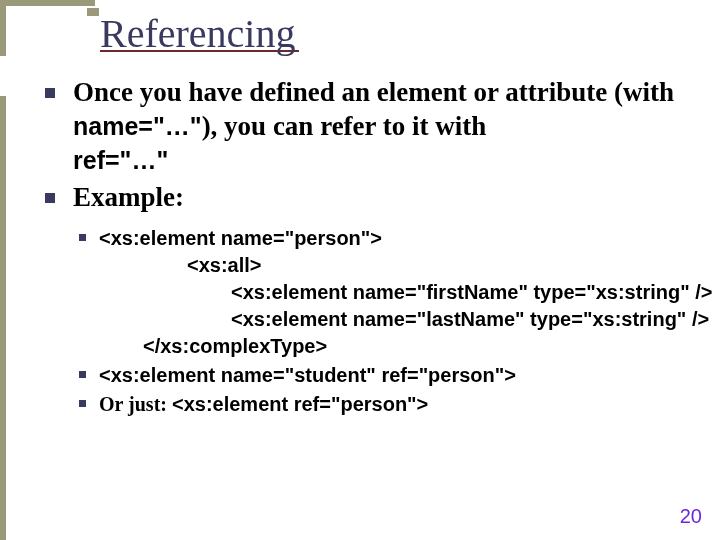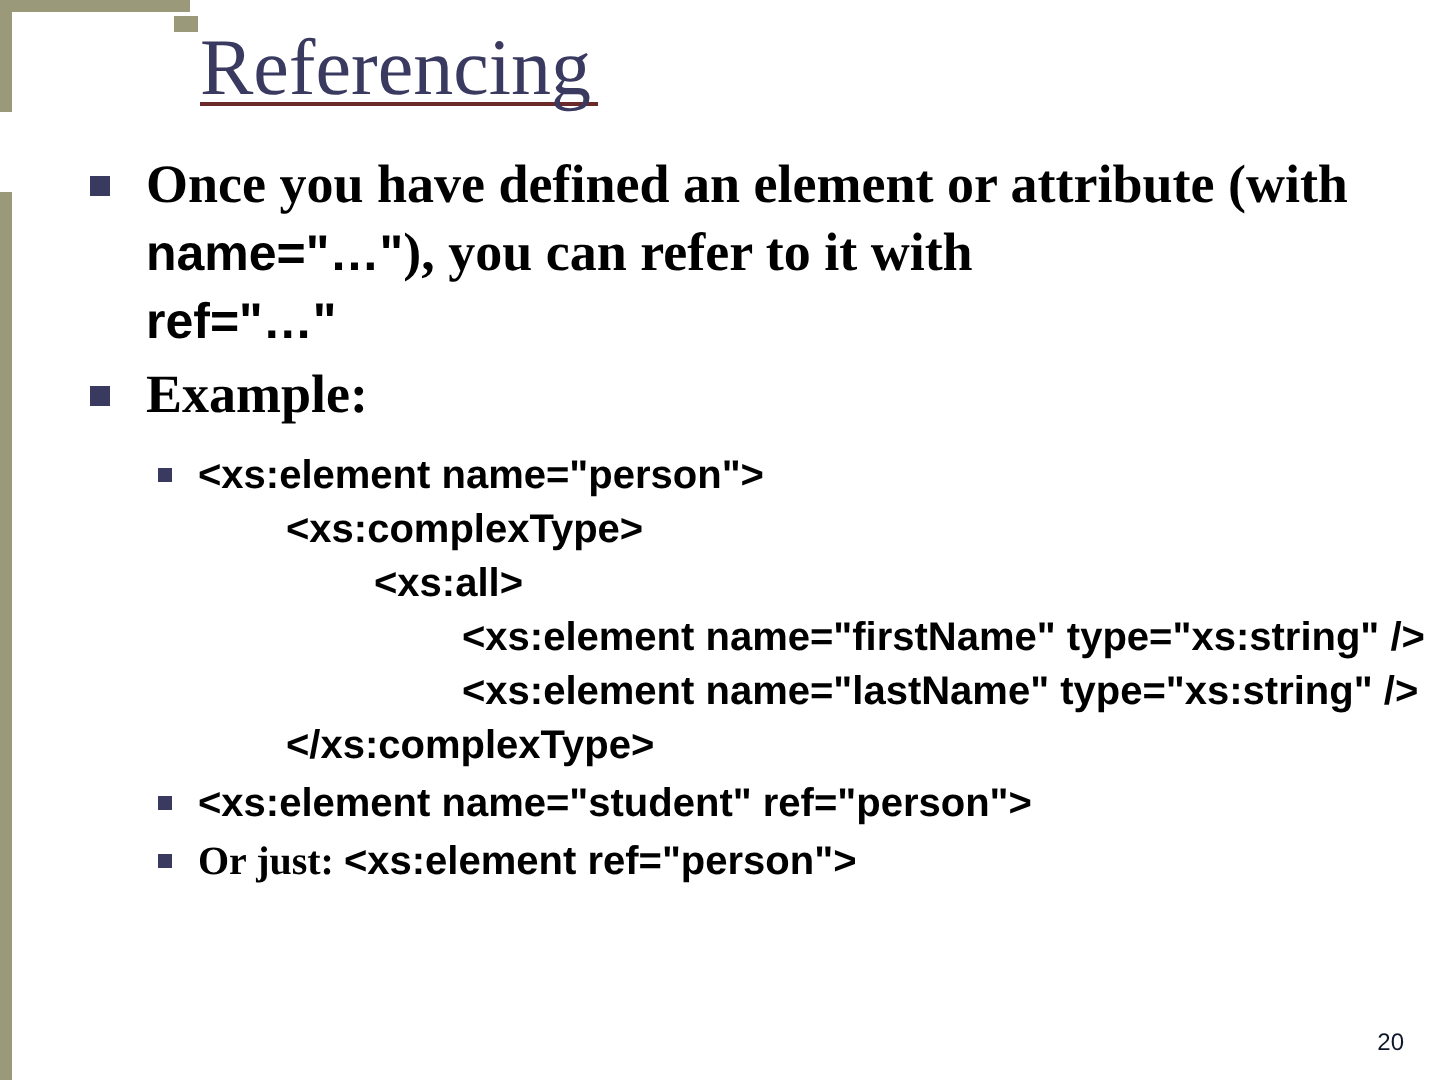--- a/index.html
+++ b/index.html
@@ -105,22 +105,22 @@
     white-space: nowrap;
   }
   .ind1 { padding-left: 44px; }
   .ind2 { padding-left: 88px; }
   .ind3 { padding-left: 132px; }
   .pagenum {
     position: absolute;
     right: 18px;
     bottom: 12px;
     font-family: Arial, Helvetica, sans-serif;
-    font-size: 12px;
-    color: #0f172a;
+    font-size: 20px;
+    color: #6d28d9;
   }
   .mixprefix { font-family:"Times New Roman", serif; }
 </style>
 </head>
 <body>
 
 <div class="slide">
 
   <div class="deco hbar-top"></div>
   <div class="deco hbar-white"></div>
@@ -138,21 +138,20 @@
       <li>
         <span>Once you have defined an element or attribute (with </span><span class="sans">name="…"</span><span>), you can refer to it with </span><br>
         <span class="sans">ref="…"</span>
       </li>
       <li>
         <span>Example:</span>
         <ul class="sub">
           <li>
             <div class="codeblock">
               <div>&lt;xs:element   name="person"&gt;</div>
-              <div class="ind1">&lt;xs:complexType&gt;</div>
               <div class="ind2">&lt;xs:all&gt;</div>
               <div class="ind3">&lt;xs:element  name="firstName"  type="xs:string" /&gt;</div>
               <div class="ind3">&lt;xs:element  name="lastName"   type="xs:string" /&gt;</div>
               <div class="ind1">&lt;/xs:complexType&gt;</div>
             </div>
           </li>
           <li>&lt;xs:element  name="student"  ref="person"&gt;</li>
           <li>
             <span class="mixprefix">Or just: </span><span>&lt;xs:element  ref="person"&gt;</span>
           </li>

